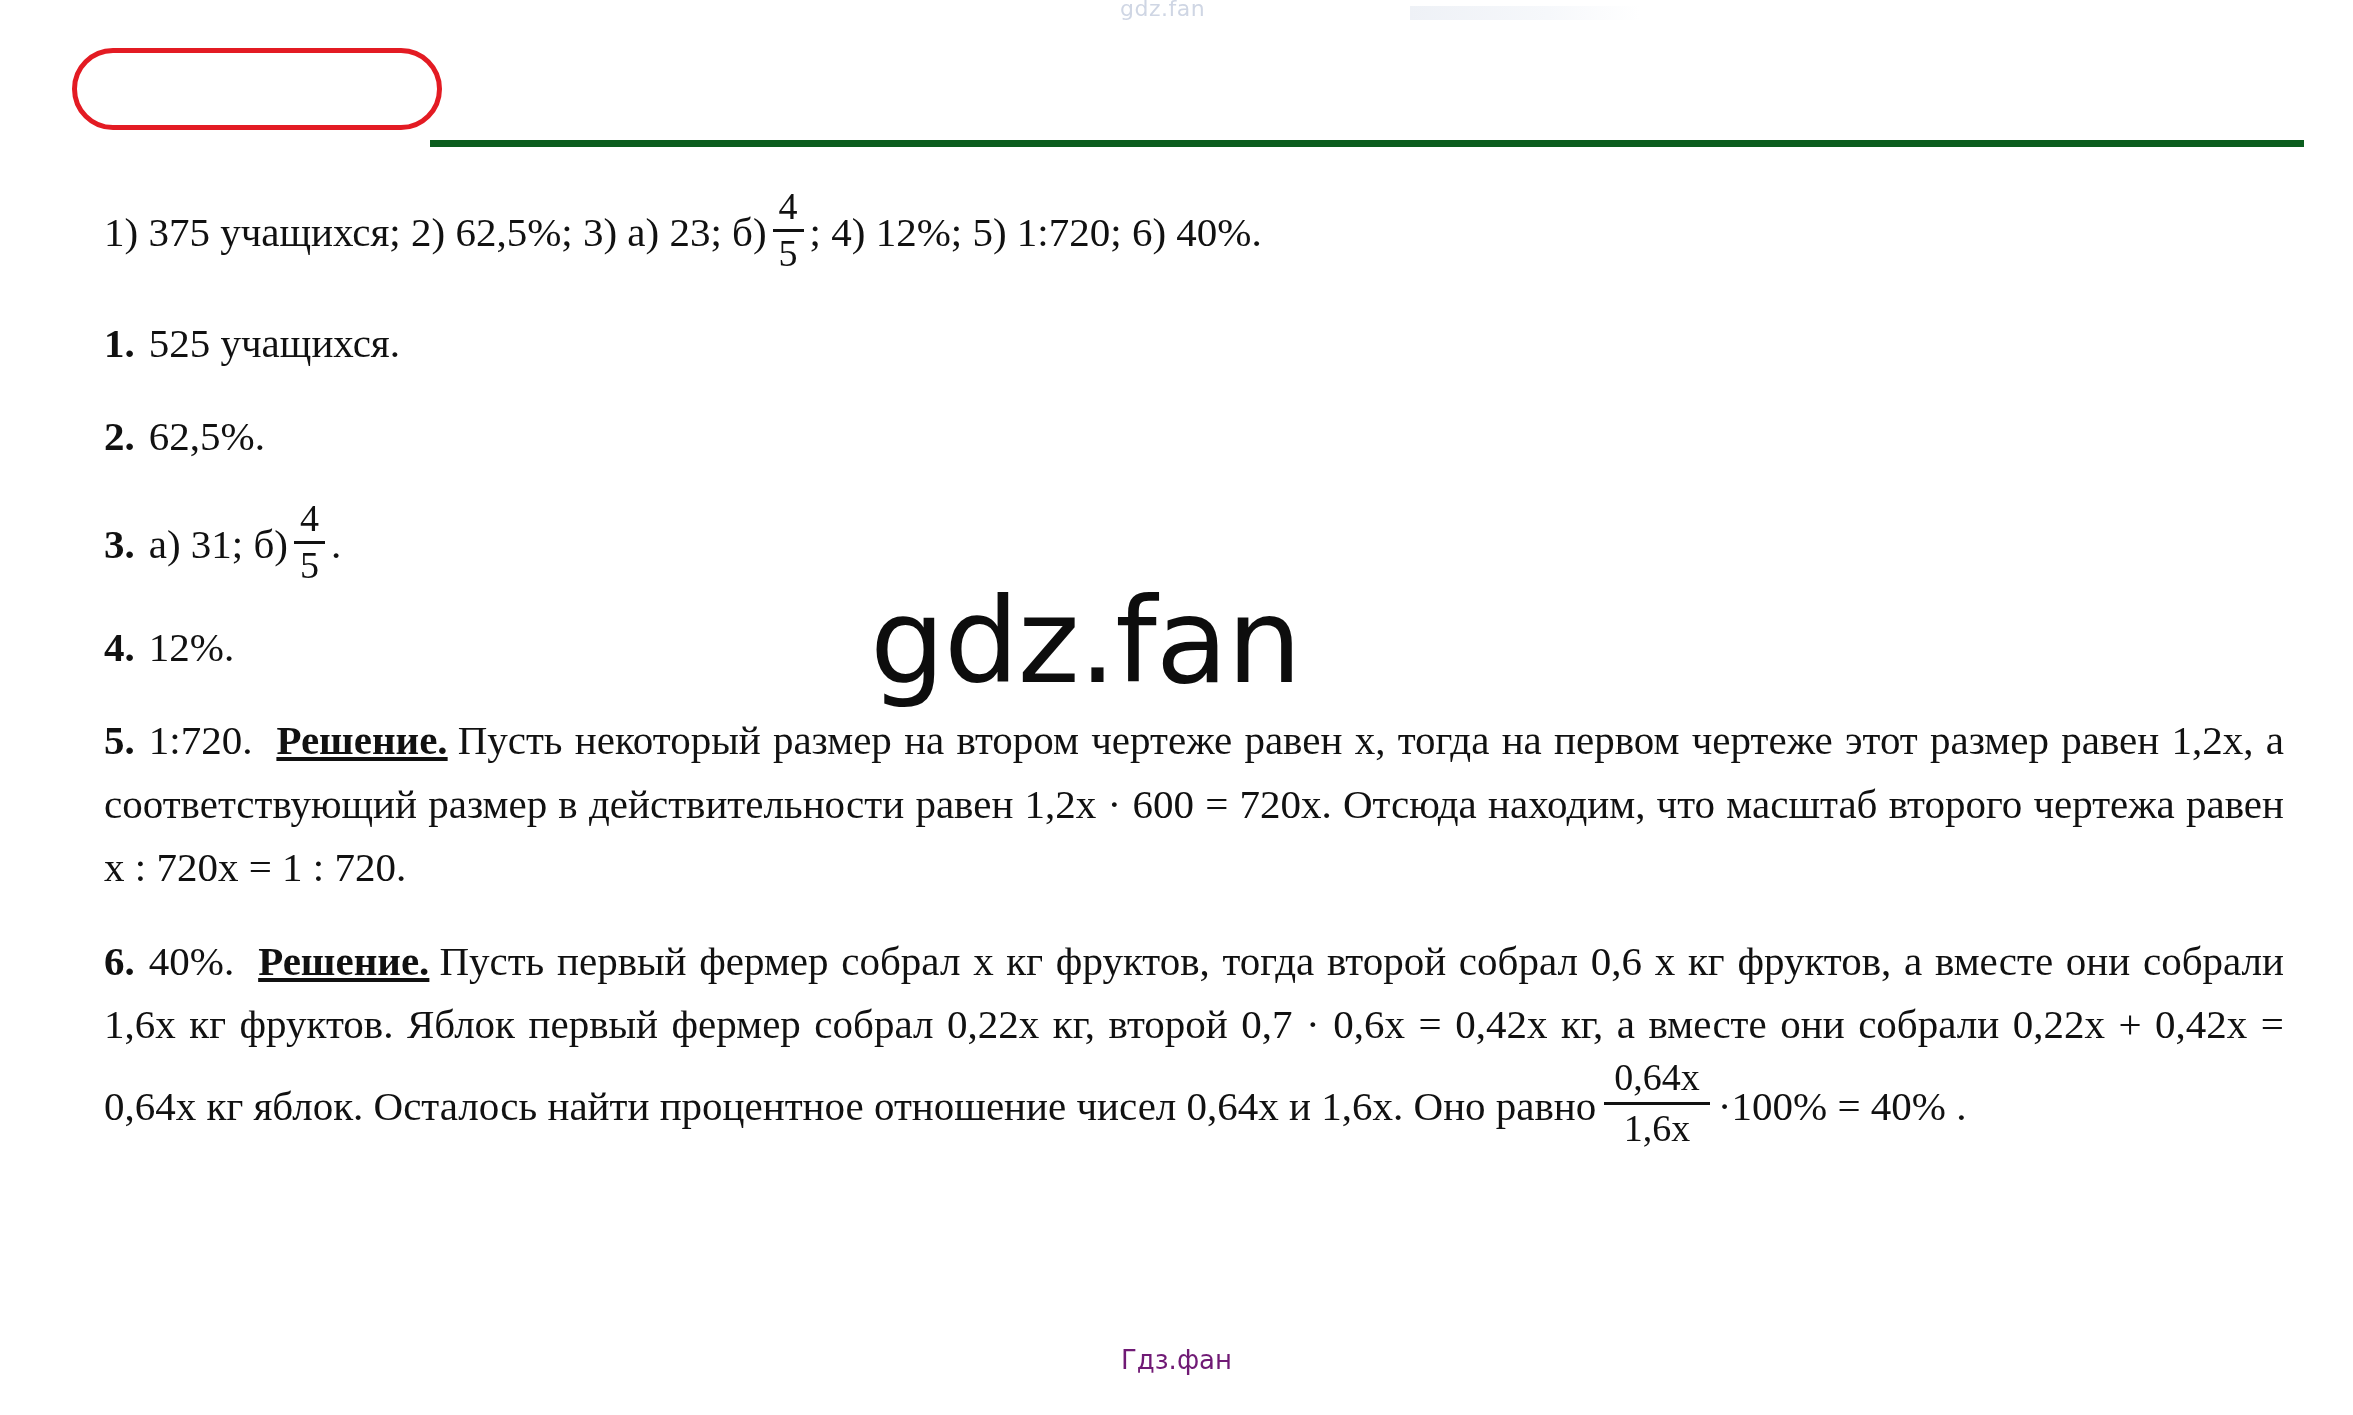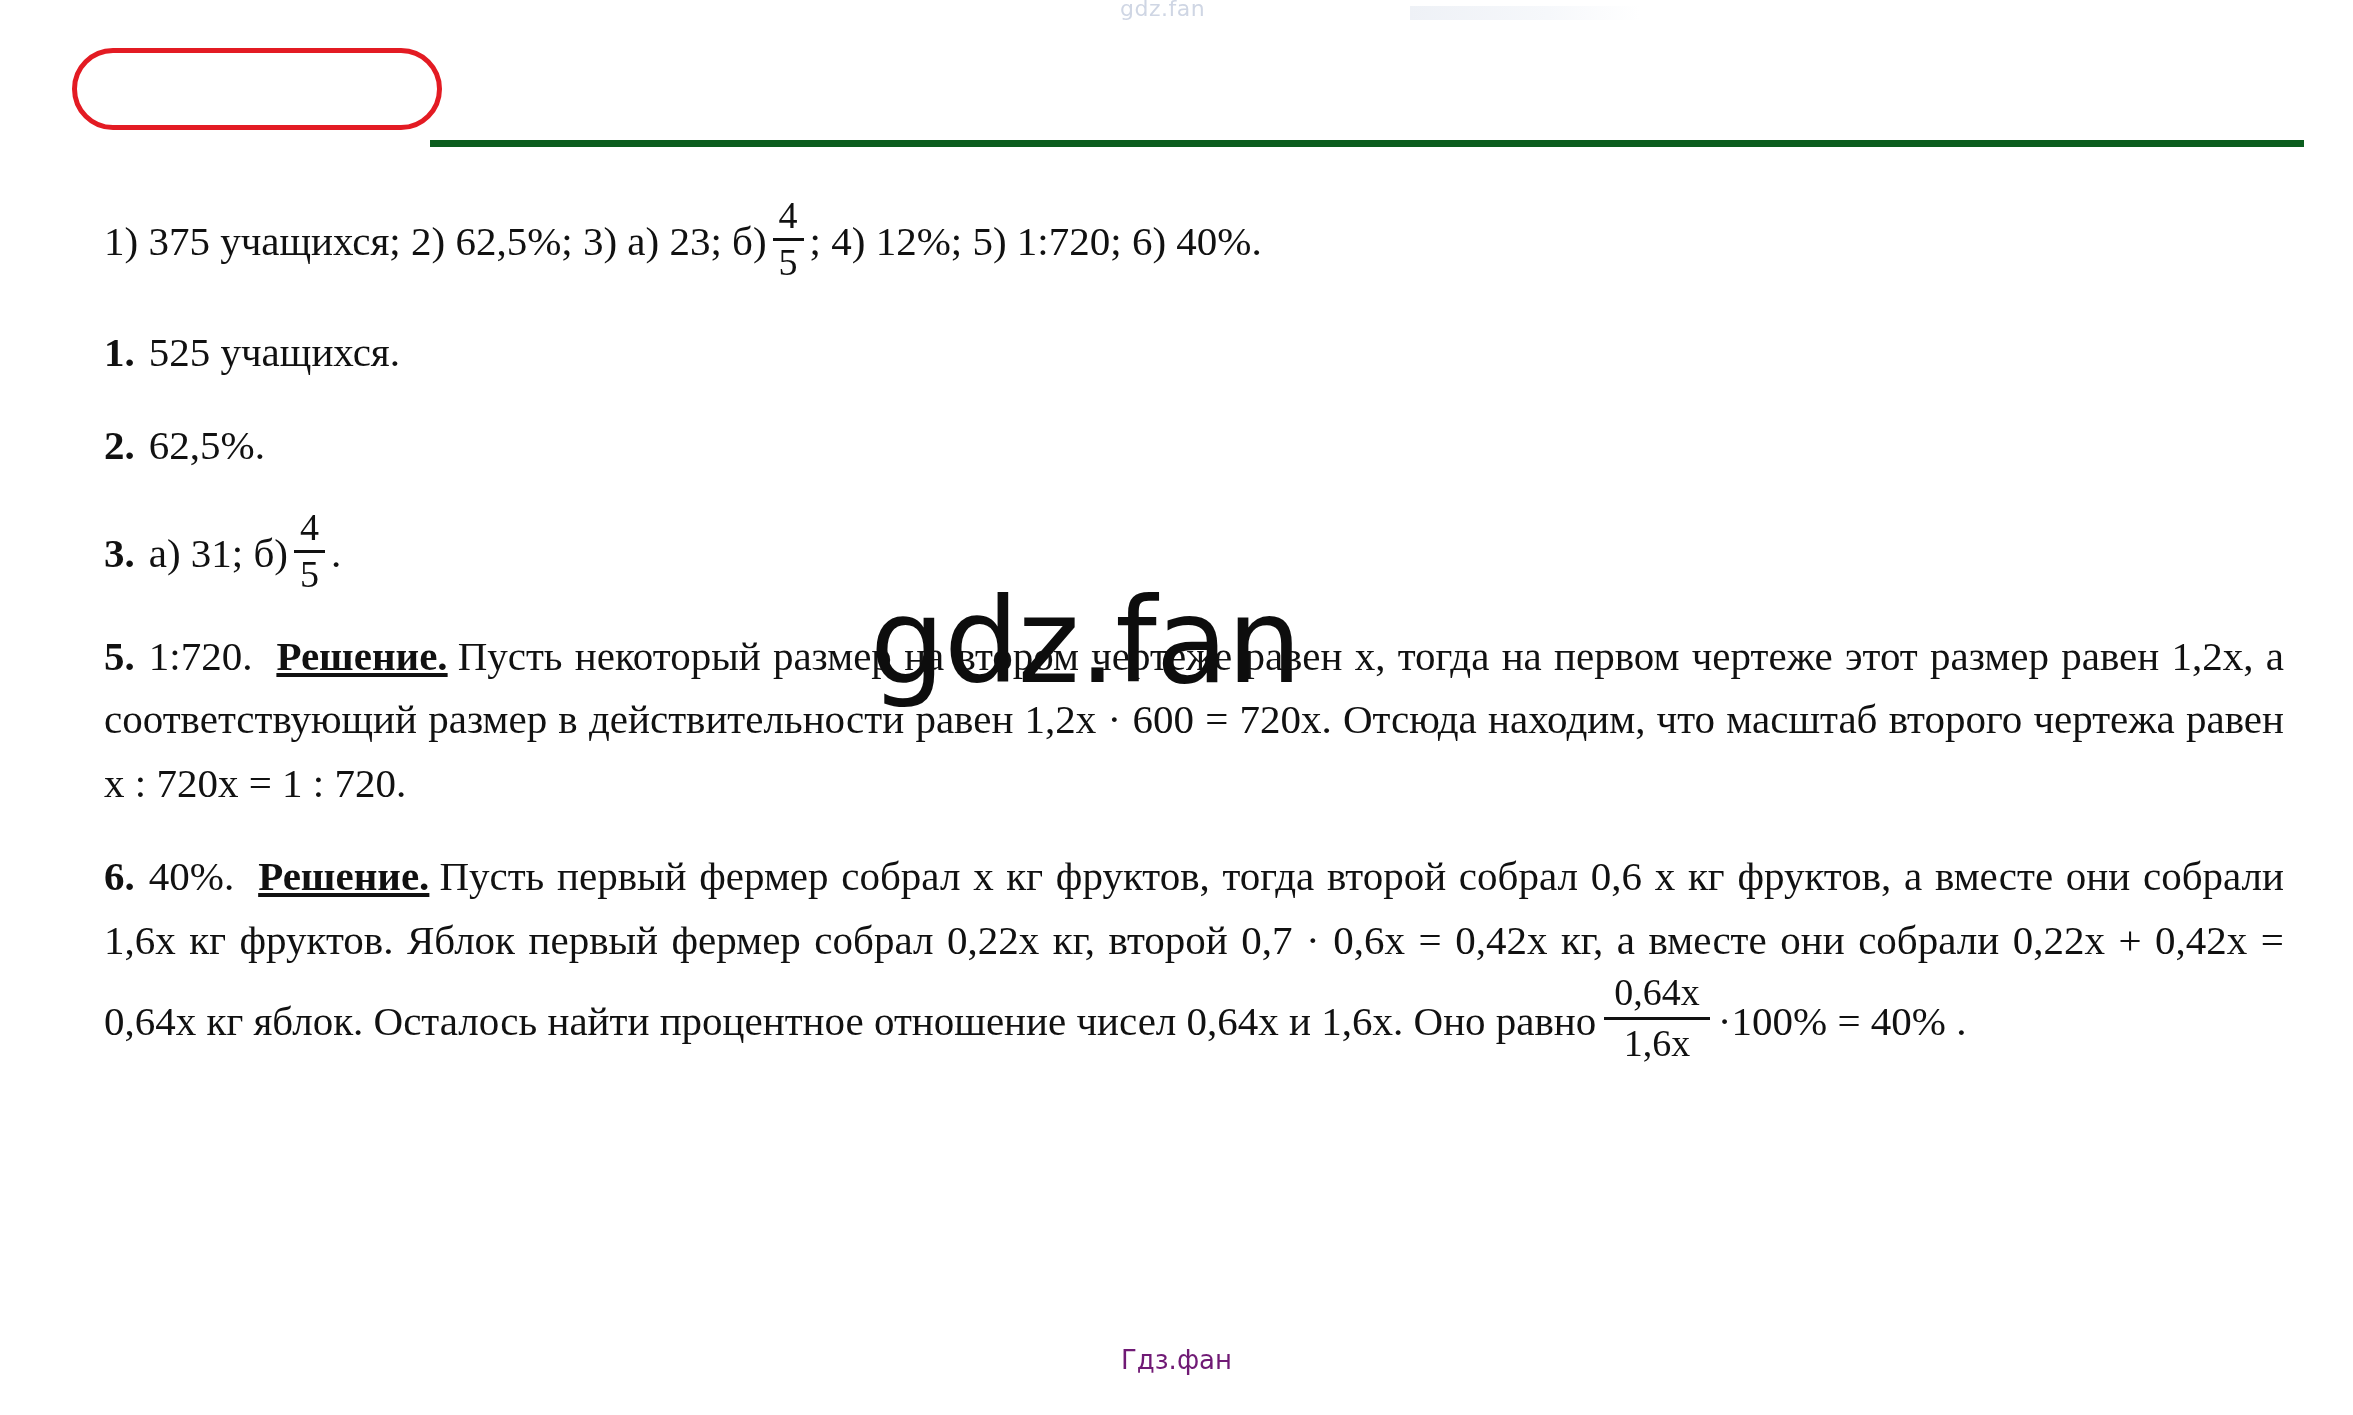--- a/index.html
+++ b/index.html
@@ -69,21 +69,21 @@
     left: 430px;
     top: 140px;
     width: 1874px;
     height: 7px;
     background: #0b5d1e;
   }
 
   .content {
     position: absolute;
     left: 104px;
-    top: 196px;
+    top: 187px;
     width: 2180px;
   }
 
   .answers-line {
     font-size: 41px;
     line-height: 1.25;
     margin: 0 0 38px 0;
     white-space: nowrap;
   }
 
@@ -187,20 +187,23 @@
     </p>
 
     <p class="item">
       <span class="num">2.</span><span>62,5%.</span>
     </p>
 
     <p class="item">
       <span class="num">3.</span><span>а) 31; б)</span><span class="frac"><span class="numer">4</span><span class="denom">5</span></span><span>.</span>
     </p>
 
+    <p class="item">
+      <span class="num">4.</span><span>12%.</span>
+    </p>
 
     <p class="item">
       <span class="num">5.</span><span>1:720.</span><span class="solution-word">Решение.</span><span>Пусть некоторый размер на втором чертеже равен x, тогда на первом чертеже этот размер равен 1,2x, а соответствующий размер в действительности равен 1,2x · 600 = 720x. Отсюда находим, что масштаб второго чертежа равен x : 720x = 1 : 720.</span>
     </p>
 
     <p class="item">
       <span class="num">6.</span><span>40%.</span><span class="solution-word">Решение.</span><span>Пусть первый фермер собрал x кг фруктов, тогда второй собрал 0,6 x кг фруктов, а вместе они собрали 1,6x кг фруктов. Яблок первый фермер собрал 0,22x кг, второй 0,7 · 0,6x = 0,42x кг, а вместе они собрали 0,22x + 0,42x = 0,64x кг яблок. Осталось найти процентное отношение чисел 0,64x и 1,6x. Оно равно</span><span class="frac-wide"><span class="numer">0,64x</span><span class="denom">1,6x</span></span><span>·100% = 40% .</span>
     </p>
 
   </div>

